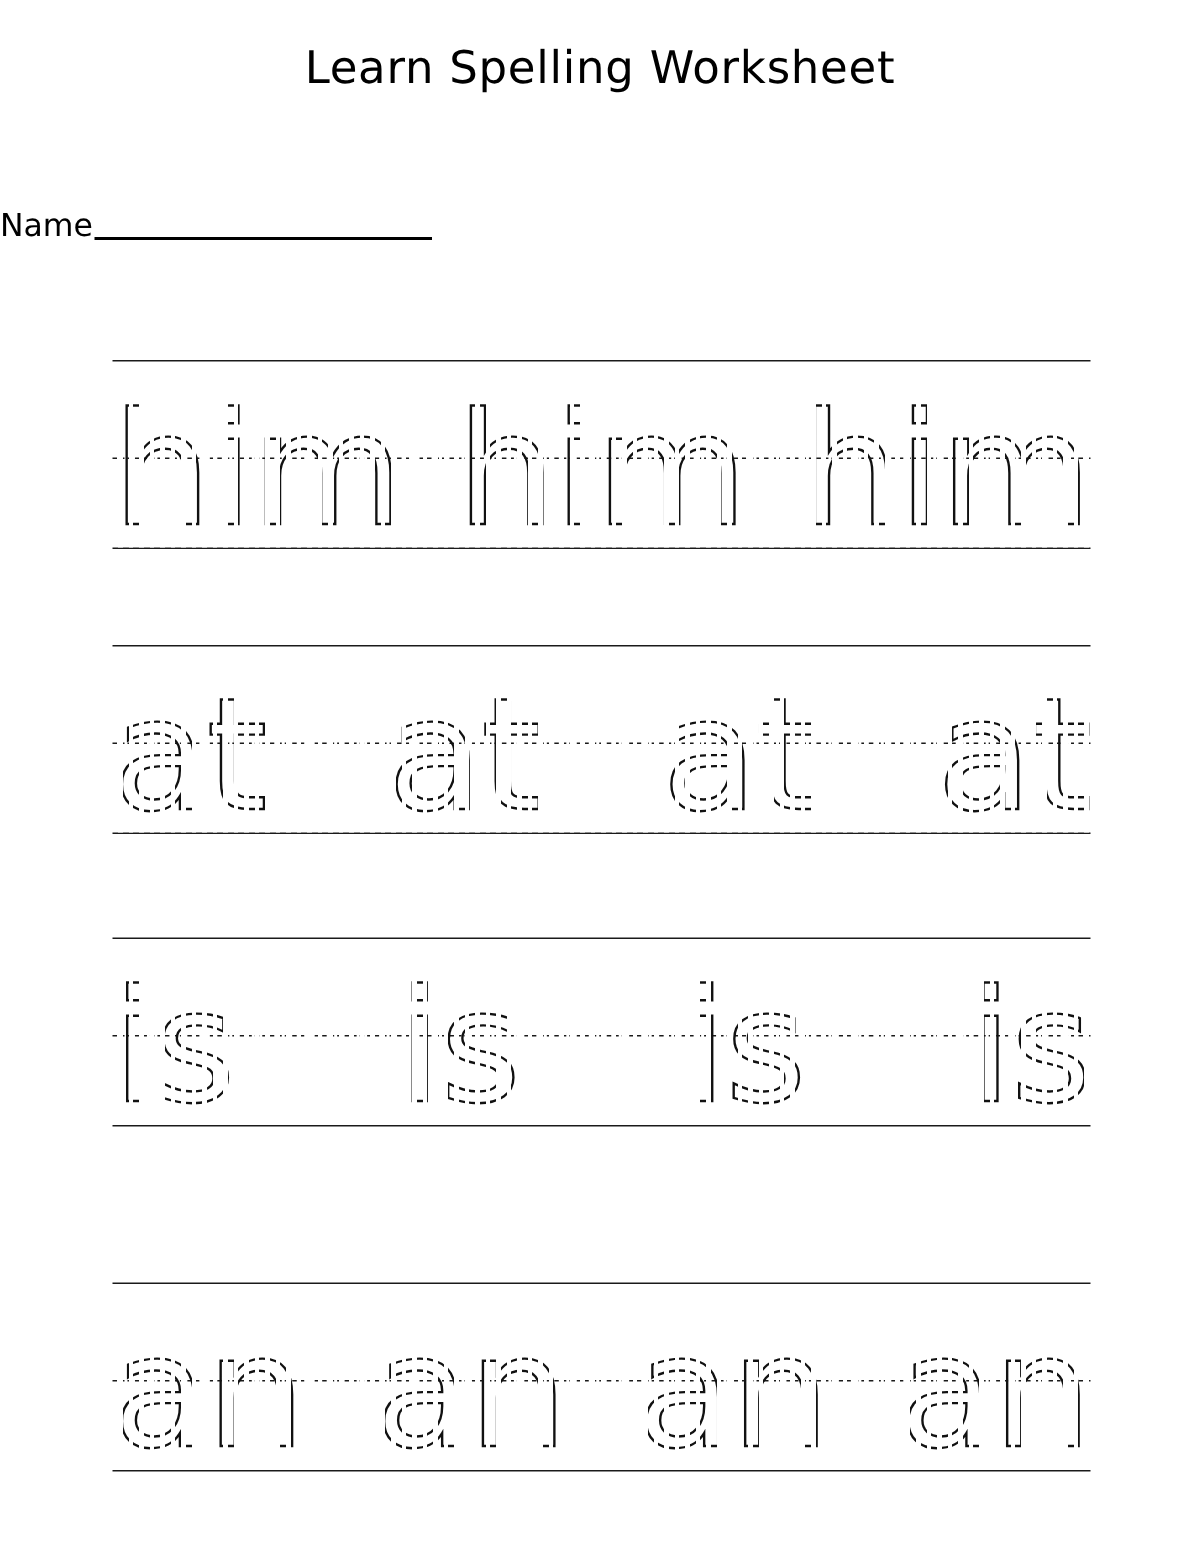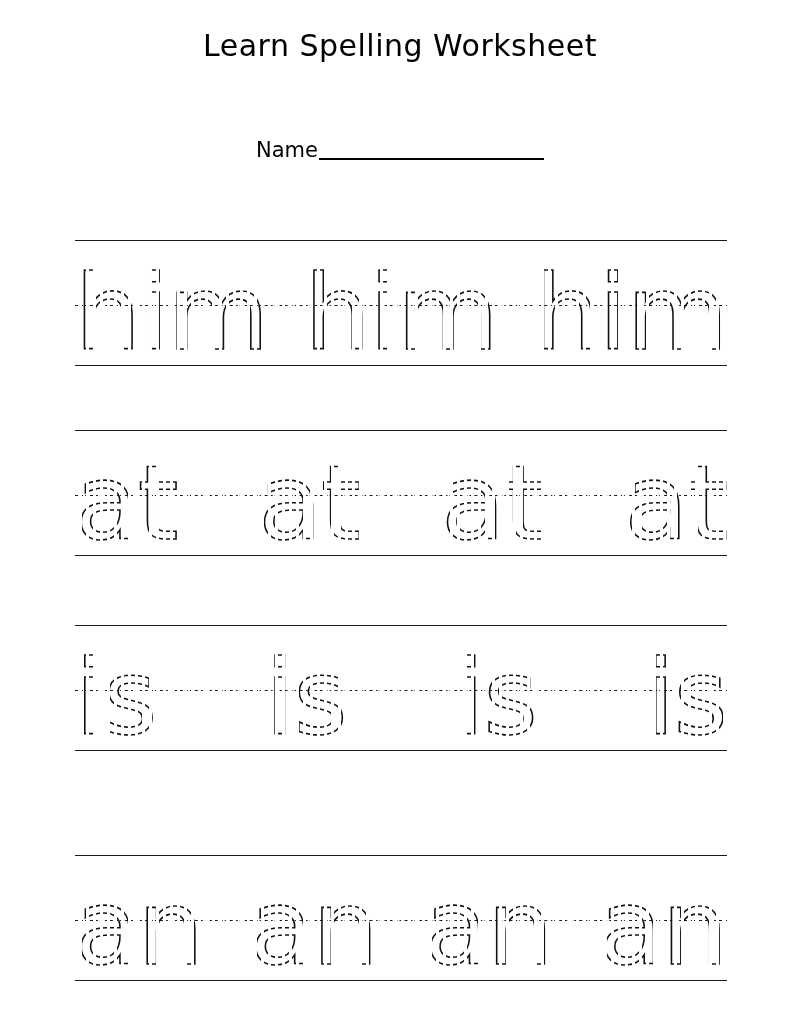--- a/index.html
+++ b/index.html
@@ -33,21 +33,20 @@
     letter-spacing: 0.5px;
     font-family: "DejaVu Sans", sans-serif;
     font-weight: 400;
   }
 
   .name-row {
     position: absolute;
     top: 138px;
     left: 0;
     width: 800px;
-    text-align: center;
     font-size: 21px;
   }
   .name-row .name-label {
     display: inline-block;
   }
   .name-row .name-blank {
     display: inline-block;
     width: 225px;
     border-bottom: 2px solid #000;
     height: 20px;

